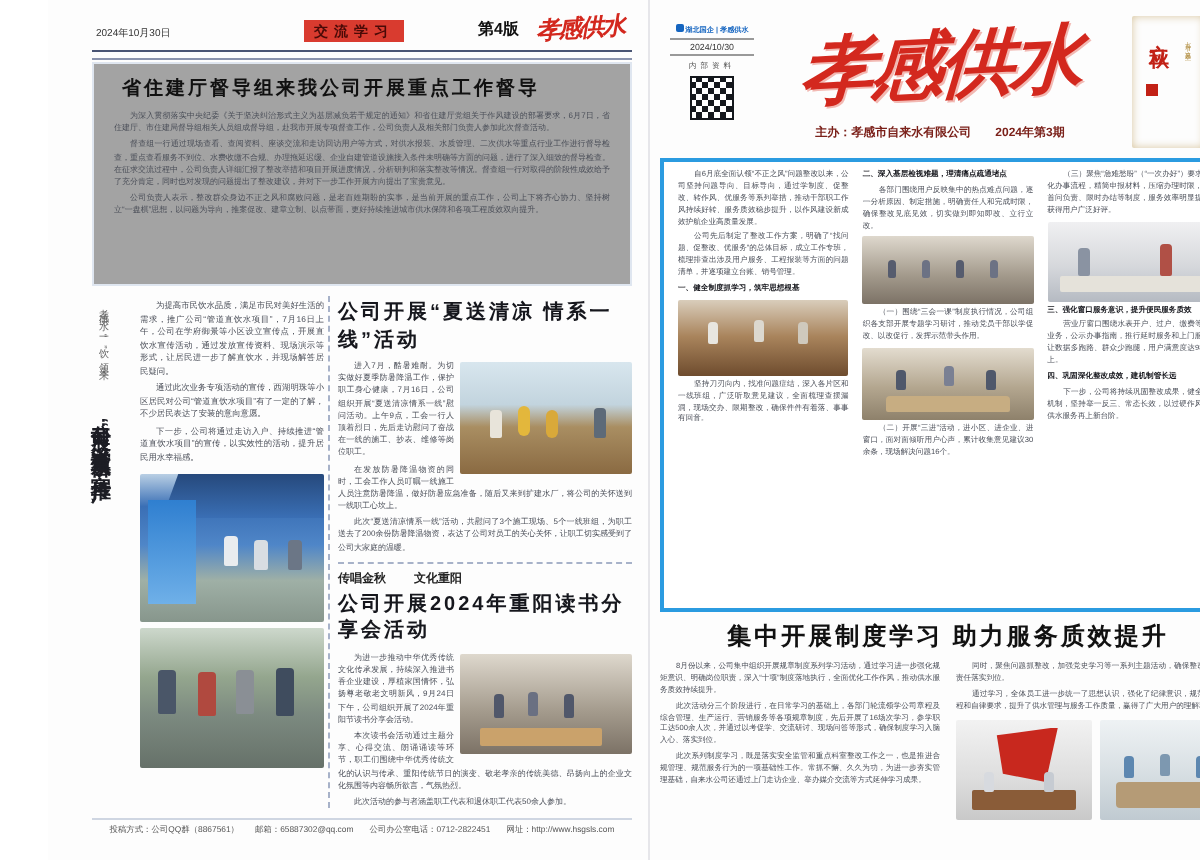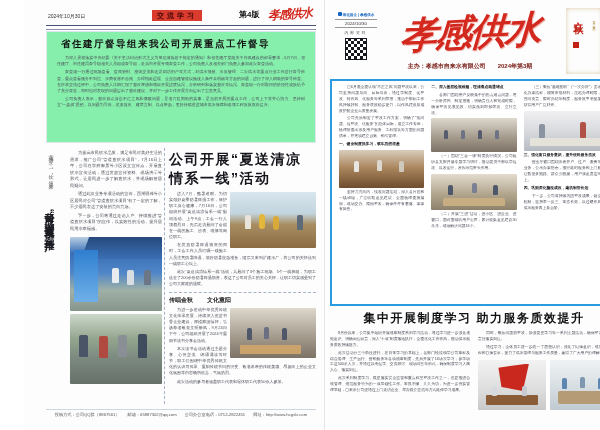--- a/index.html
+++ b/index.html
@@ -15,32 +15,32 @@
   
   .lp-date{position:absolute;left:24px;top:13px;font-size:5px;color:#333;}
   .lp-badge{position:absolute;left:128px;top:10px;width:50px;height:11px;background:#d93b2f;
             color:#4a0a07;font-size:7px;font-weight:bold;display:flex;align-items:center;
             justify-content:center;letter-spacing:3px;}
   .lp-ed{position:absolute;left:215px;top:9px;font-size:8px;font-weight:bold;color:#111;}
   .lp-logo-s{position:absolute;left:244px;top:6px;font-family:"DejaVu Serif",serif;font-style:italic;
              font-weight:bold;font-size:12px;color:#d3281e;transform:rotate(-4deg);letter-spacing:-1px;}
   .lp-rule{position:absolute;left:22px;top:25px;width:270px;height:3px;
            border-top:1.4px solid #4a5574;border-bottom:0.6px solid #8a93ad;}
-  .lead-panel{position:absolute;left:22px;top:31px;width:270px;height:112px;background:#86efac;
+  .lead-panel{position:absolute;left:22px;top:31px;width:270px;height:112px;background:#a3a3a3;
               border:0.5px solid #dfe6f0;box-sizing:border-box;padding:6px 10px;}
   .lead-title{font-size:9.5px;font-weight:bold;letter-spacing:1.5px;color:#111;text-align:left;
               margin:0 0 4px 4px;}
   .strip-motto{position:absolute;left:24px;top:150px;height:52px;writing-mode:vertical-rl;
                font-size:5px;color:#666;letter-spacing:2px;}
   .strip-title{position:absolute;left:18px;top:204px;height:202px;writing-mode:vertical-rl;
                font-size:10px;font-weight:bold;color:#1c1d24;letter-spacing:1.2px;}
   .midcol{position:absolute;left:46px;top:150px;width:92px;display:flex;flex-direction:column;gap:3px;}
   .vdash{position:absolute;left:140px;top:148px;height:256px;border-left:1px dashed #a7b2c9;}
   .rcol{position:absolute;left:145px;top:148px;width:147px;}
-  .art-title{font-size:14px;font-weight:bold;color:#16171d;letter-spacing:1.5px;line-height:1.35;margin:2px 0 3px;}
+  .art-title{font-size:10px;font-weight:bold;color:#16171d;letter-spacing:1.5px;line-height:1.35;margin:2px 0 3px;}
   .hdash{border-top:1px dashed #a7b2c9;margin:4px 0 3px;}
   .kicker{display:flex;gap:14px;font-size:6px;font-weight:bold;color:#222;margin:1px 0 2px;}
   .lp-footer{position:absolute;left:22px;top:409px;width:270px;display:flex;justify-content:center;
              gap:8px;font-size:4.2px;color:#555;border-top:0.5px solid #cfd6e2;padding-top:2px;}
   
   .mh-info{position:absolute;left:309px;top:12px;width:46px;text-align:center;}
   .mh-acct{font-size:3.6px;color:#1565c0;font-weight:bold;white-space:nowrap;}
   .mh-date{font-size:4.4px;color:#333;border-top:0.5px solid #999;border-bottom:0.5px solid #999;
            margin:2px 2px;padding:1px 0;}
   .mh-int{font-size:3.8px;color:#555;letter-spacing:2px;}
@@ -150,20 +150,21 @@
         </div>
         <p>进入7月，酷暑难耐。为切实做好夏季防暑降温工作，保护职工身心健康，7月16日，公司组织开展“夏送清凉情系一线”慰问活动。上午9点，工会一行人顶着烈日，先后走访慰问了奋战在一线的施工、抄表、维修等岗位职工。</p>
         <p>在发放防暑降温物资的同时，工会工作人员叮嘱一线施工人员注意防暑降温，做好防暑应急准备，随后又来到扩建水厂，将公司的关怀送到一线职工心坎上。</p>
         <p>此次“夏送清凉情系一线”活动，共慰问了3个施工现场、5个一线班组，为职工送去了200余份防暑降温物资，表达了公司对员工的关心关怀，让职工切实感受到了公司大家庭的温暖。</p>
       </div>
       <div class="hdash"></div>
       <div class="kicker">
         <span>传唱金秋</span>
         <span>文化重阳</span>
       </div>
+      <div class="art-title">公司开展2024年重阳读书分享会活动</div>
       <div class="t">
         <div class="ph ph-meet-rows" style="float:right;width:86px;height:50px;margin:1px 0 2px 3px;">
           <div class="fig" style="left:20%;top:40%;width:5px;height:12px;background:#50576a;"></div>
           <div class="fig" style="left:40%;top:38%;width:5px;height:12px;background:#6a7082;"></div>
           <div class="fig" style="left:60%;top:40%;width:5px;height:12px;background:#50576a;"></div>
           <div class="fig" style="left:12%;bottom:8%;width:70%;height:9px;background:#caa26b;border-radius:1px;"></div>
         </div>
         <p>为进一步推动中华优秀传统文化传承发展，持续深入推进书香企业建设，厚植家国情怀，弘扬尊老敬老文明新风，9月24日下午，公司组织开展了2024年重阳节读书分享会活动。</p>
         <p>本次读书会活动通过主题分享、心得交流、朗诵诵读等环节，职工们围绕中华优秀传统文化的认识与传承、重阳传统节日的演变、敬老孝亲的传统美德、昂扬向上的企业文化氛围等内容畅所欲言，气氛热烈。</p>
         <p>此次活动的参与者涵盖职工代表和退休职工代表50余人参加。</p>

